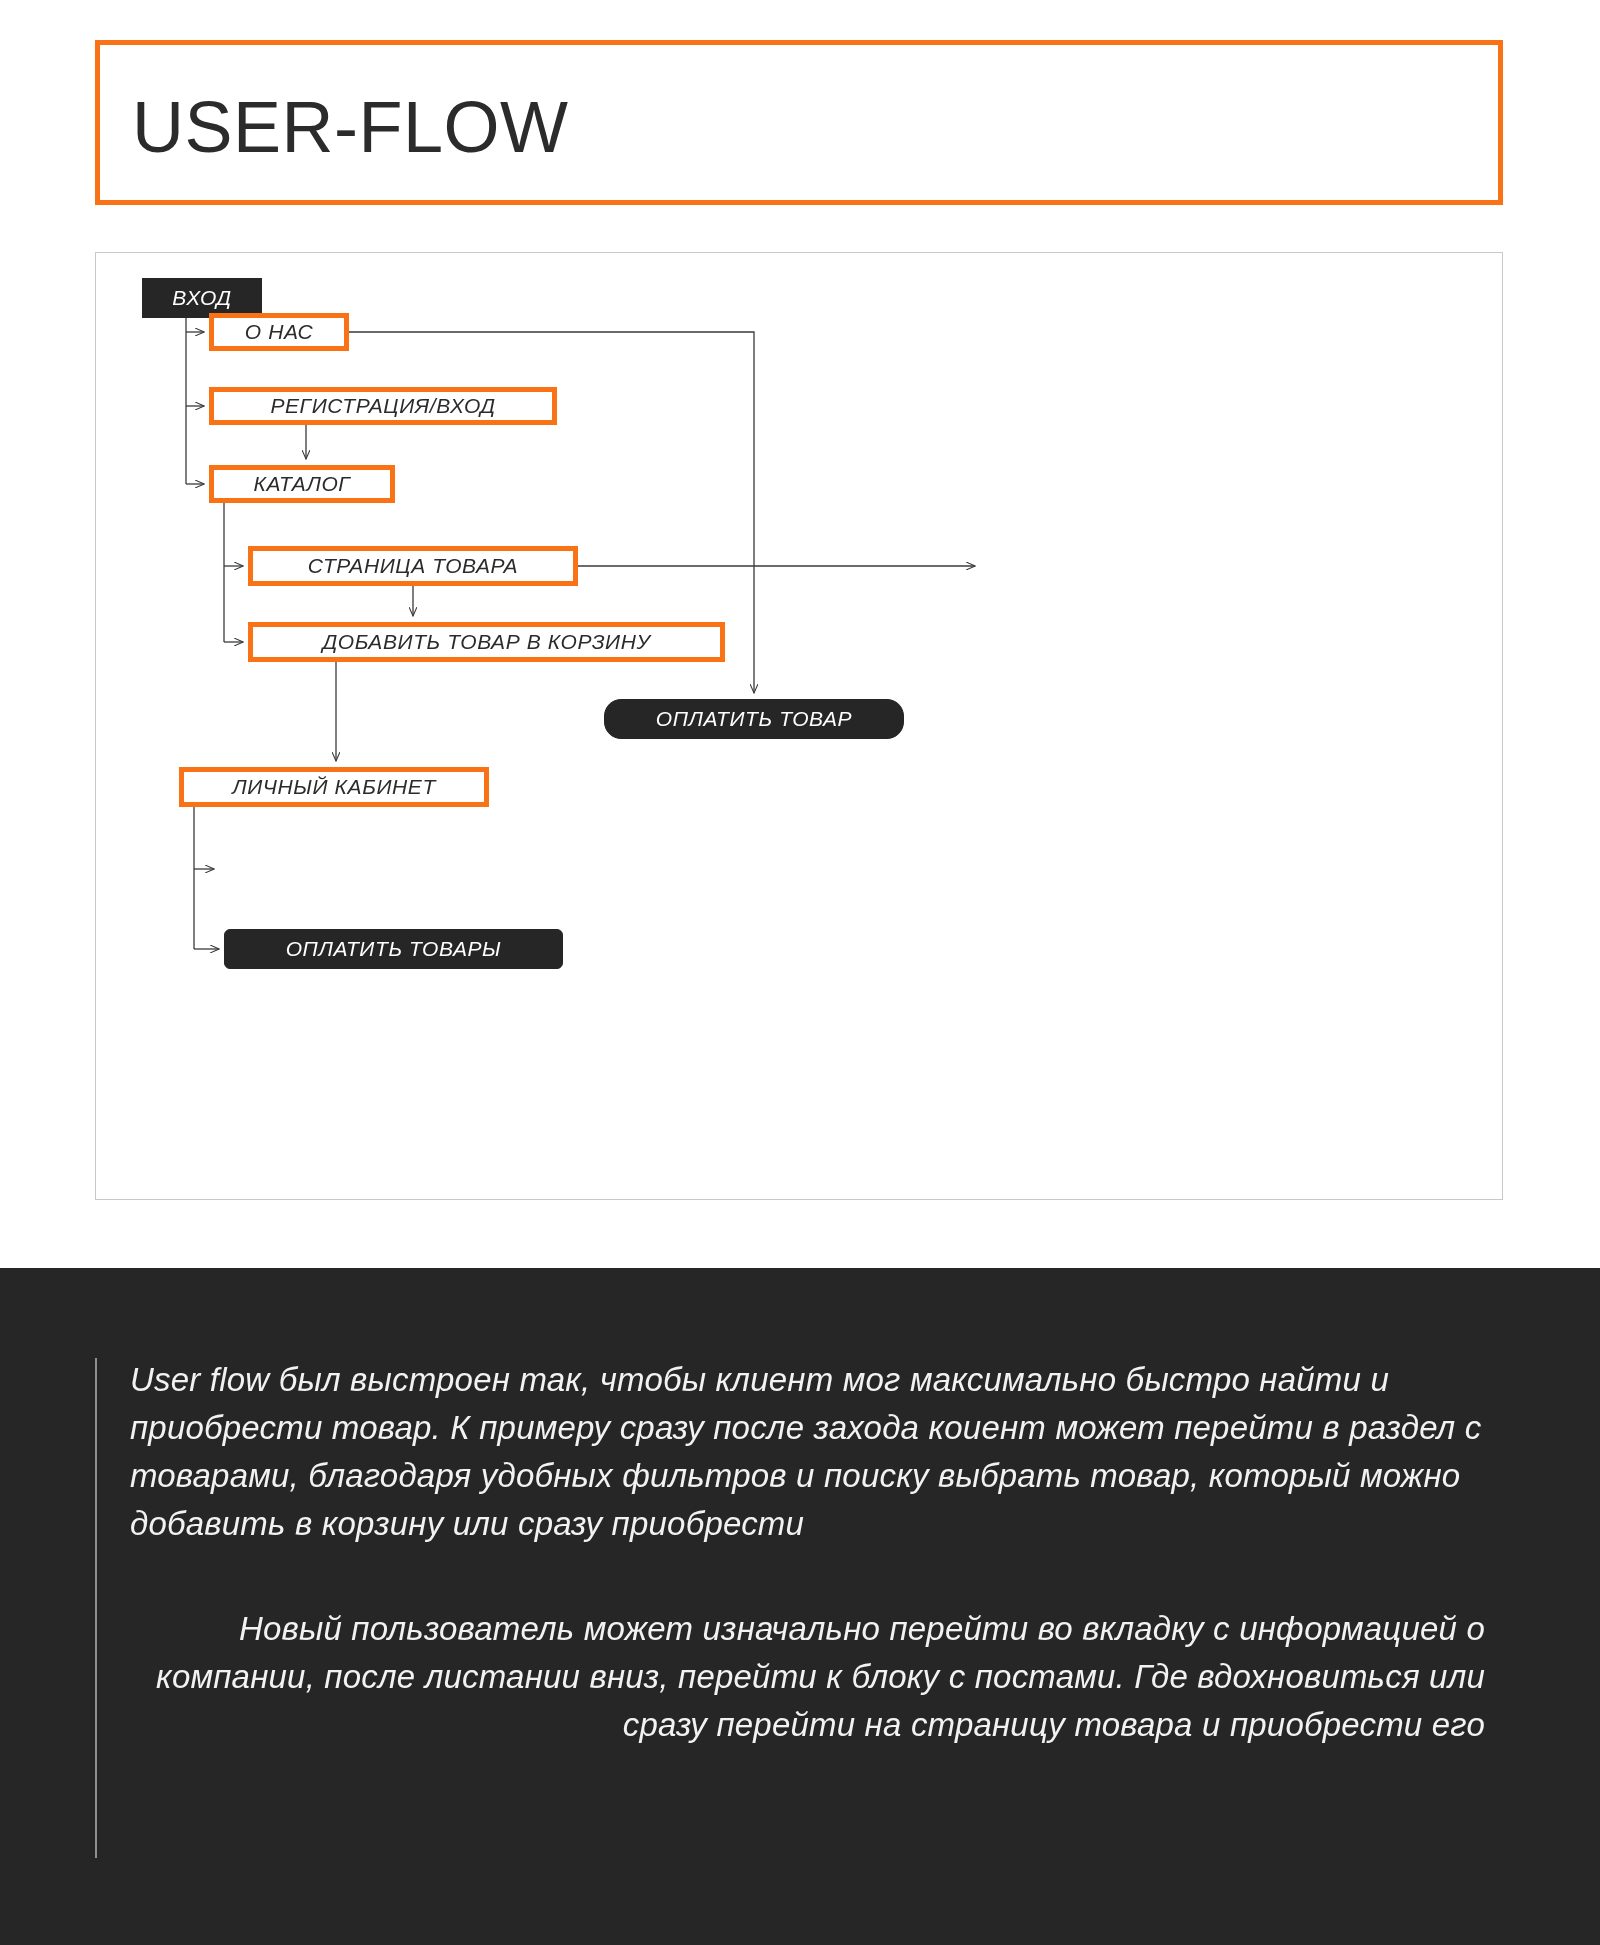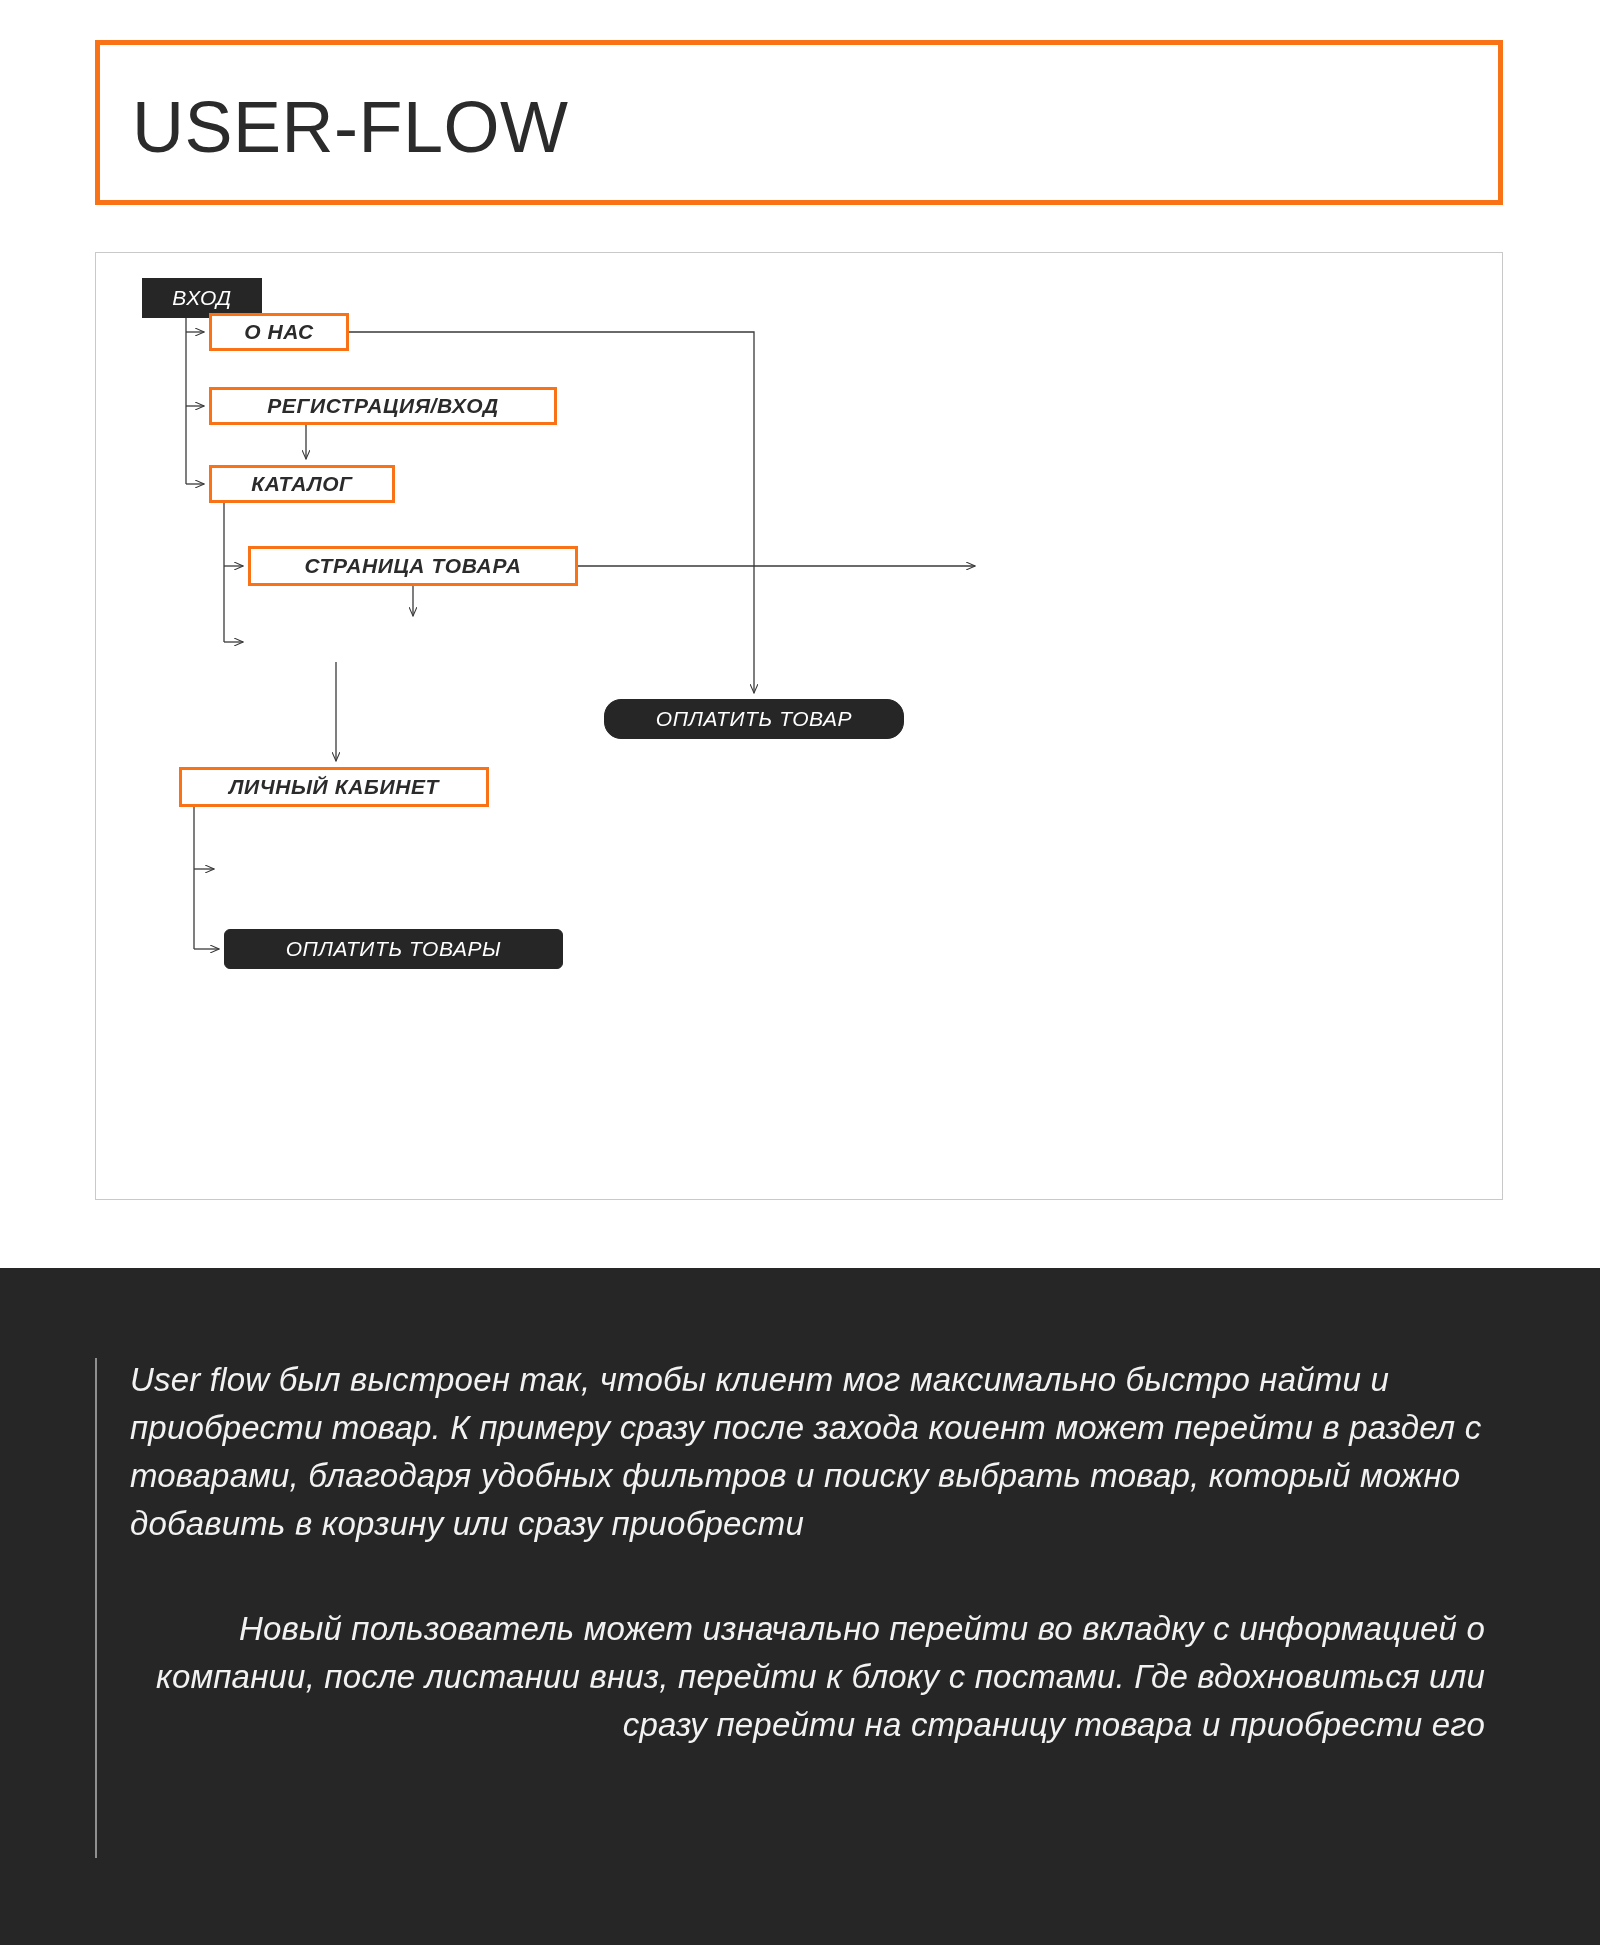--- a/index.html
+++ b/index.html
@@ -69,23 +69,22 @@
     display: flex;
     align-items: center;
     justify-content: center;
     font-style: italic;
     font-weight: 300;
     white-space: nowrap;
     letter-spacing: 0.6px;
   }
   .node.light {
     background: #ffffff;
-    border: 3px solid #f97316;
+    border: 5px solid #f97316;
     color: #2b2b2b;
-    font-weight: bold;
   }
   .node.dark {
     background: #262626;
     border: 1px solid #262626;
     color: #ffffff;
   }
 
   
   .desc-panel {
     position: absolute;
@@ -165,20 +164,21 @@
           <path d="M98,616 L118,616" marker-end="url(#ah)"></path>
           <path d="M98,696 L123,696" marker-end="url(#ah)"></path>
         </g>
       </svg>
 
       <div class="node dark" style="left:46px;  top:25px;  width:120px; height:40px; font-size:21px;">ВХОД</div>
       <div class="node light" style="left:113px; top:60px;  width:140px; height:38px; font-size:21px;">О НАС</div>
       <div class="node light" style="left:113px; top:134px; width:348px; height:38px; font-size:21px;">РЕГИСТРАЦИЯ/ВХОД</div>
       <div class="node light" style="left:113px; top:212px; width:186px; height:38px; font-size:21px;">КАТАЛОГ</div>
       <div class="node light" style="left:152px; top:293px; width:330px; height:40px; font-size:21px;">СТРАНИЦА ТОВАРА</div>
+      <div class="node light" style="left:152px; top:369px; width:477px; height:40px; font-size:21px;">ДОБАВИТЬ ТОВАР В КОРЗИНУ</div>
       <div class="node dark" style="left:508px; top:446px; width:300px; height:40px; font-size:21px;border-radius:17px;">ОПЛАТИТЬ ТОВАР</div>
       <div class="node light" style="left:83px;  top:514px; width:310px; height:40px; font-size:21px;">ЛИЧНЫЙ КАБИНЕТ</div>
       <div class="node dark" style="left:128px; top:676px; width:339px; height:40px; font-size:21px;border-radius:6px;">ОПЛАТИТЬ ТОВАРЫ</div>
 
     </div>
   </div>
 
   <div class="desc-panel">
     <div class="desc-rule"></div>
     <div class="desc-body">

